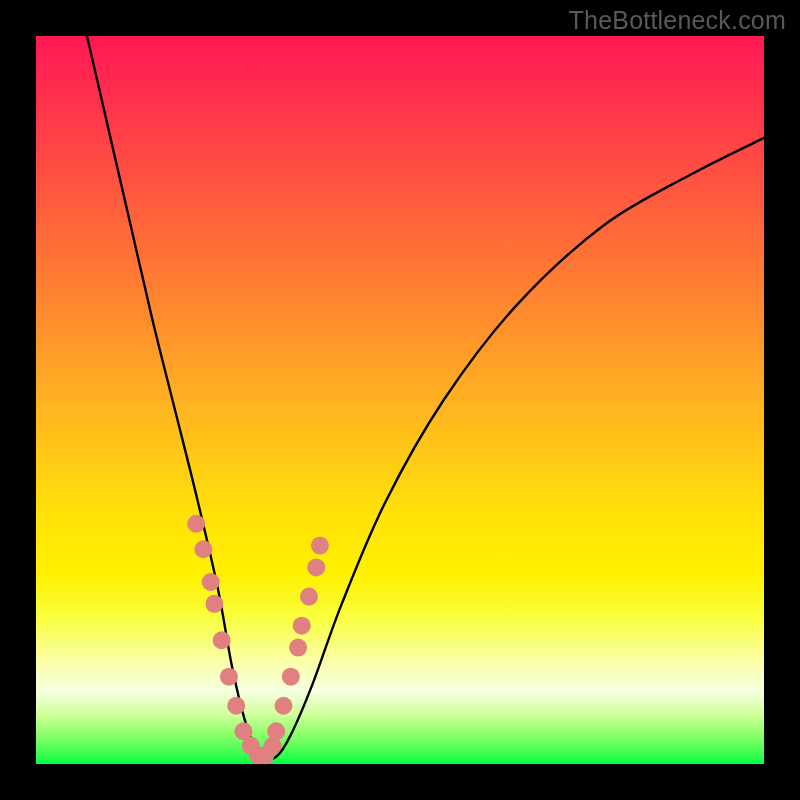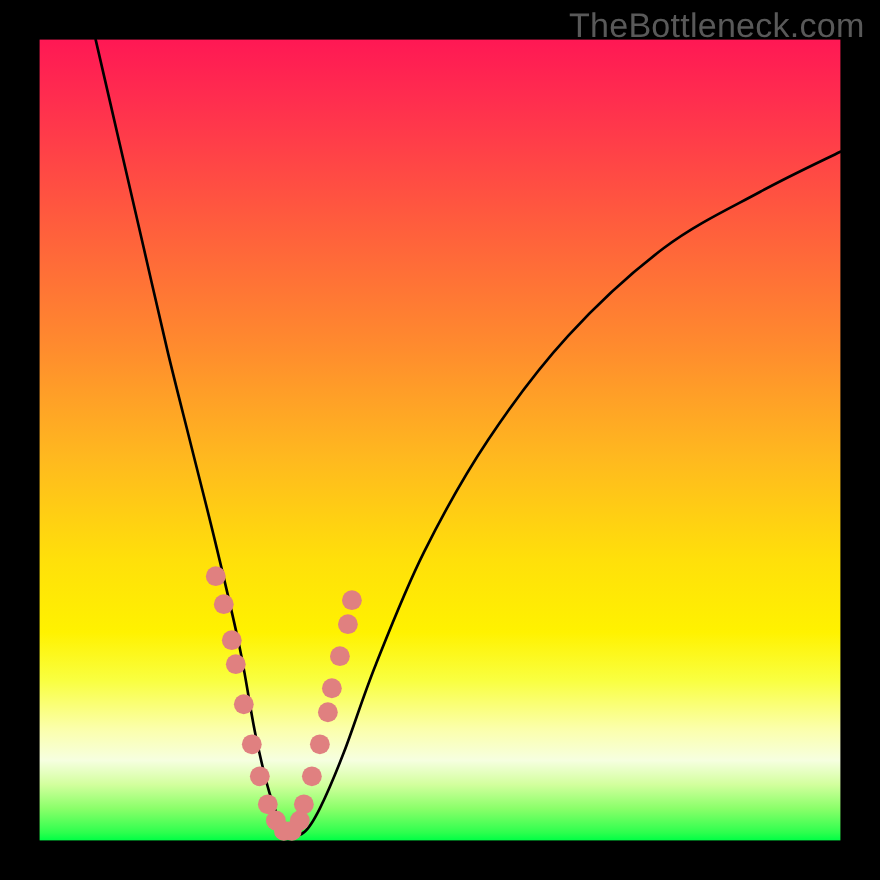--- a/index.html
+++ b/index.html
@@ -39,21 +39,21 @@
       #8bff6a 96%,
       #2eff4e 99%,
       #00ff45 100%
     );
   }
   .watermark {
     position: absolute;
     top: 6px;
     right: 14px;
     color: #595959;
-    font-size: 31px;
+    font-size: 25px;
     font-weight: 400;
     letter-spacing: 0.2px;
     user-select: none;
   }
   svg.curve {
     position: absolute;
     left: 0;
     top: 0;
     width: 728px;
     height: 728px;

